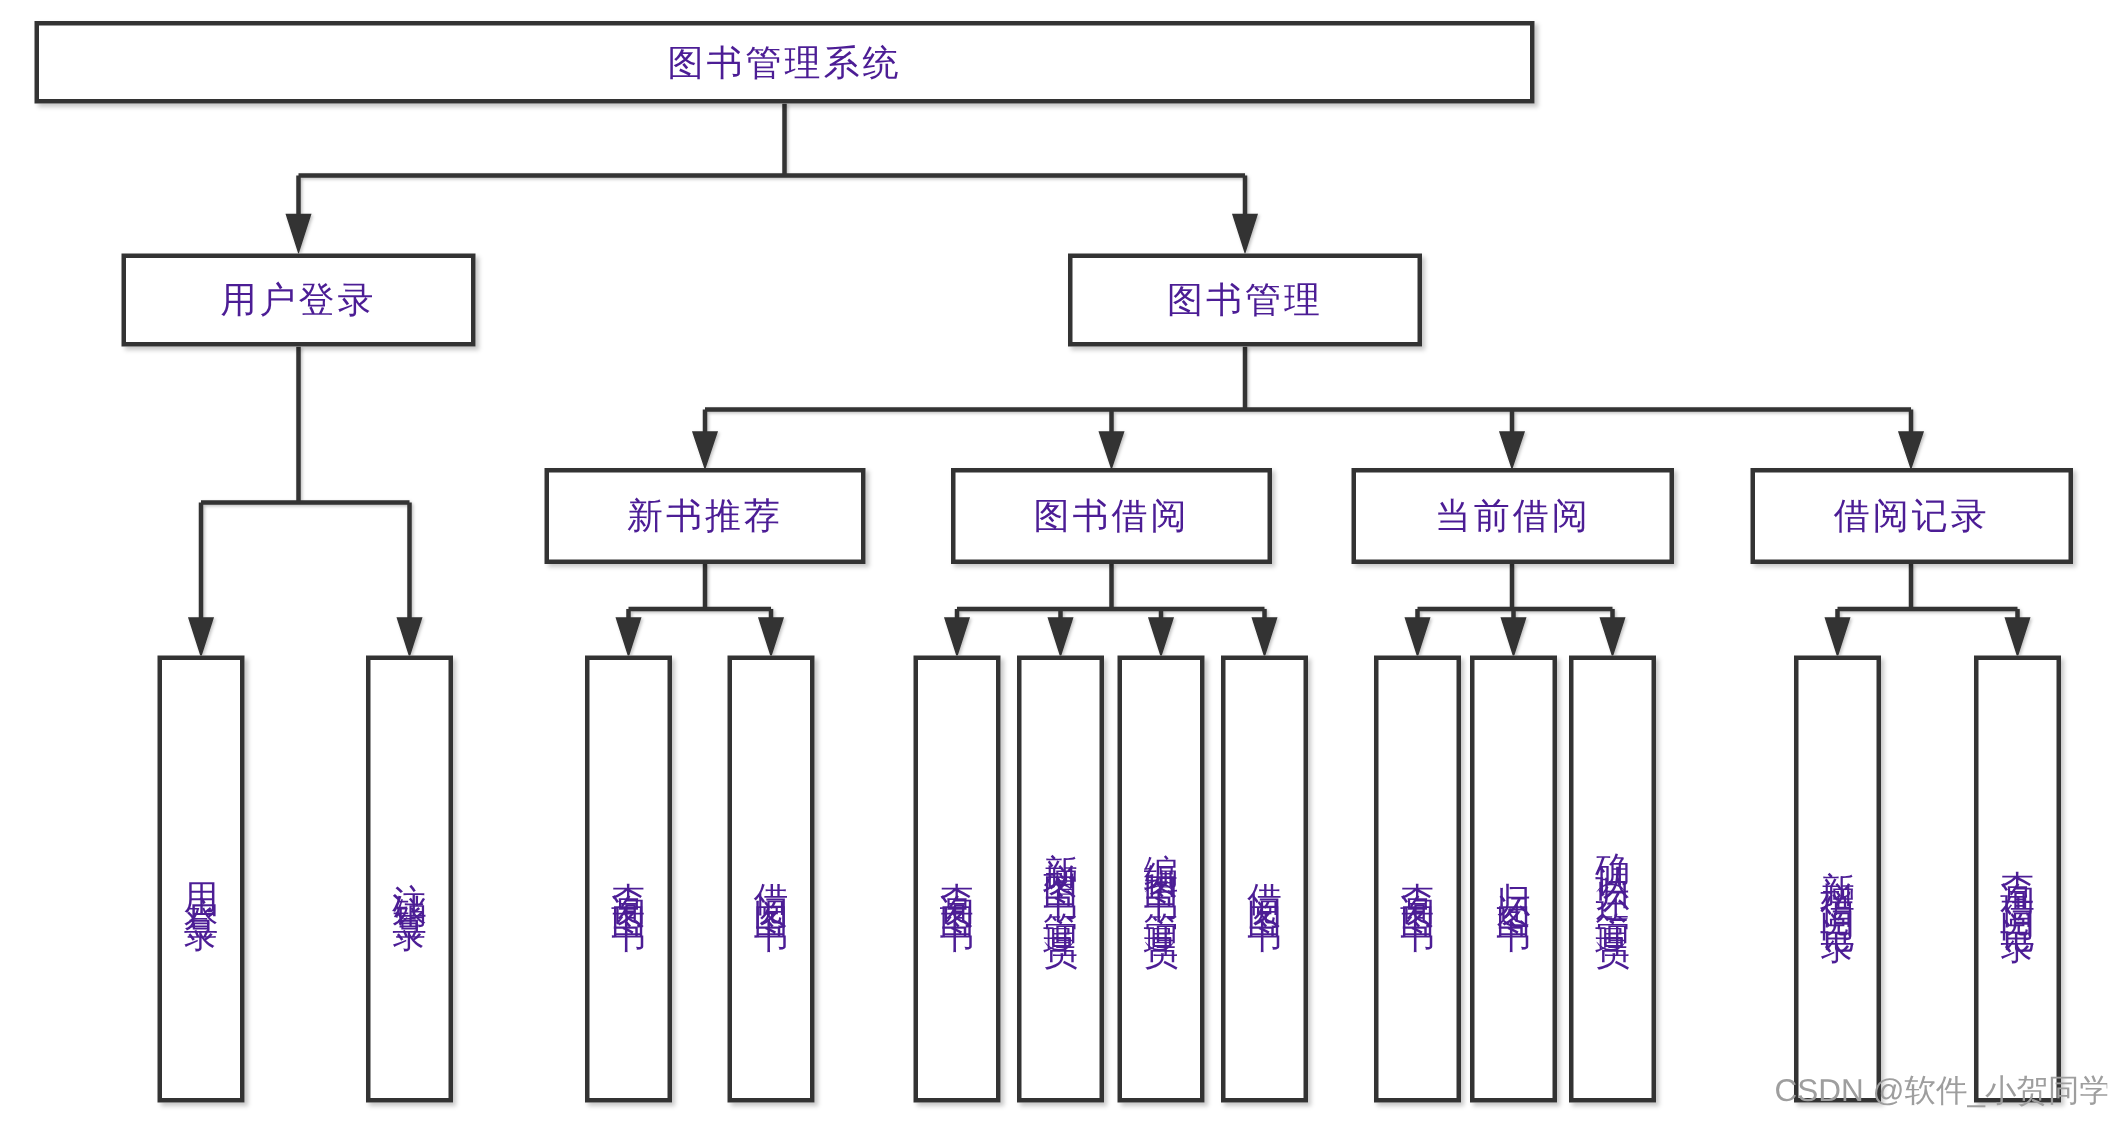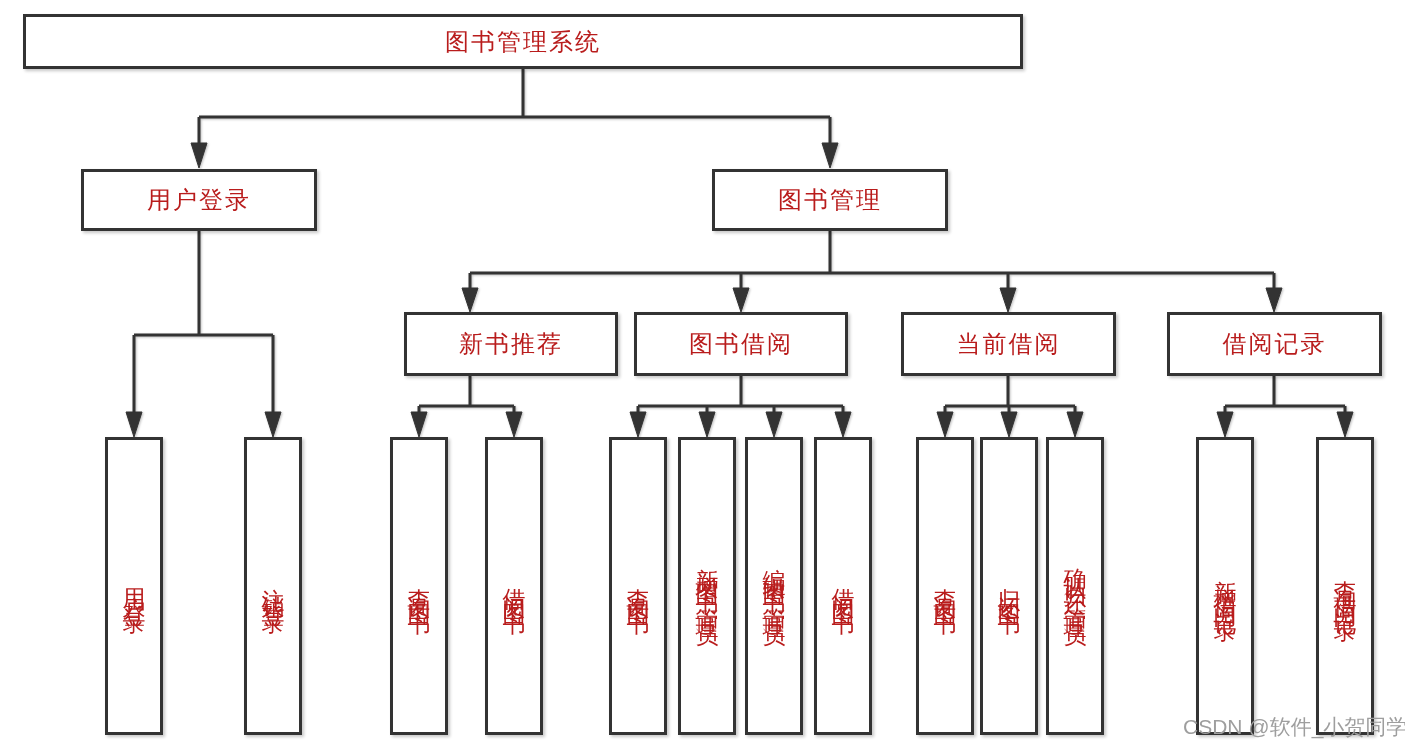--- a/index.html
+++ b/index.html
@@ -33,21 +33,21 @@
     stroke-width: 1;
   }
   .node {
     position: absolute;
     box-sizing: border-box;
     border: 3px solid #333333;
     background: #ffffff;
     display: flex;
     align-items: center;
     justify-content: center;
-    color: #b91c1c;
+    color: #4c1d95;
     box-shadow: 2px 2px 3px rgba(0,0,0,0.22);
   }
   .node.h {
     font-size: 24px;
     letter-spacing: 2px;
   }
   .node.v {
     font-size: 23px;
   }
   .node.v .vtext {
@@ -118,21 +118,21 @@
     <span>图书管理系统</span>
   </div>
 
   <div class="node h" style="left:81px; top:169px; width:236px; height:62px;">
     <span>用户登录</span>
   </div>
   <div class="node h" style="left:712px; top:169px; width:236px; height:62px;">
     <span>图书管理</span>
   </div>
 
-  <div class="node h" style="left:363px; top:312px; width:214px; height:64px;margin-left:41px;">
+  <div class="node h" style="left:363px; top:312px; width:214px; height:64px;">
     <span>新书推荐</span>
   </div>
   <div class="node h" style="left:634px; top:312px; width:214px; height:64px;text-align:right;">
     <span>图书借阅</span>
   </div>
   <div class="node h" style="left:901px; top:312px; width:215px; height:64px;">
     <span>当前借阅</span>
   </div>
   <div class="node h" style="left:1167px; top:312px; width:215px; height:64px;">
     <span>借阅记录</span>

